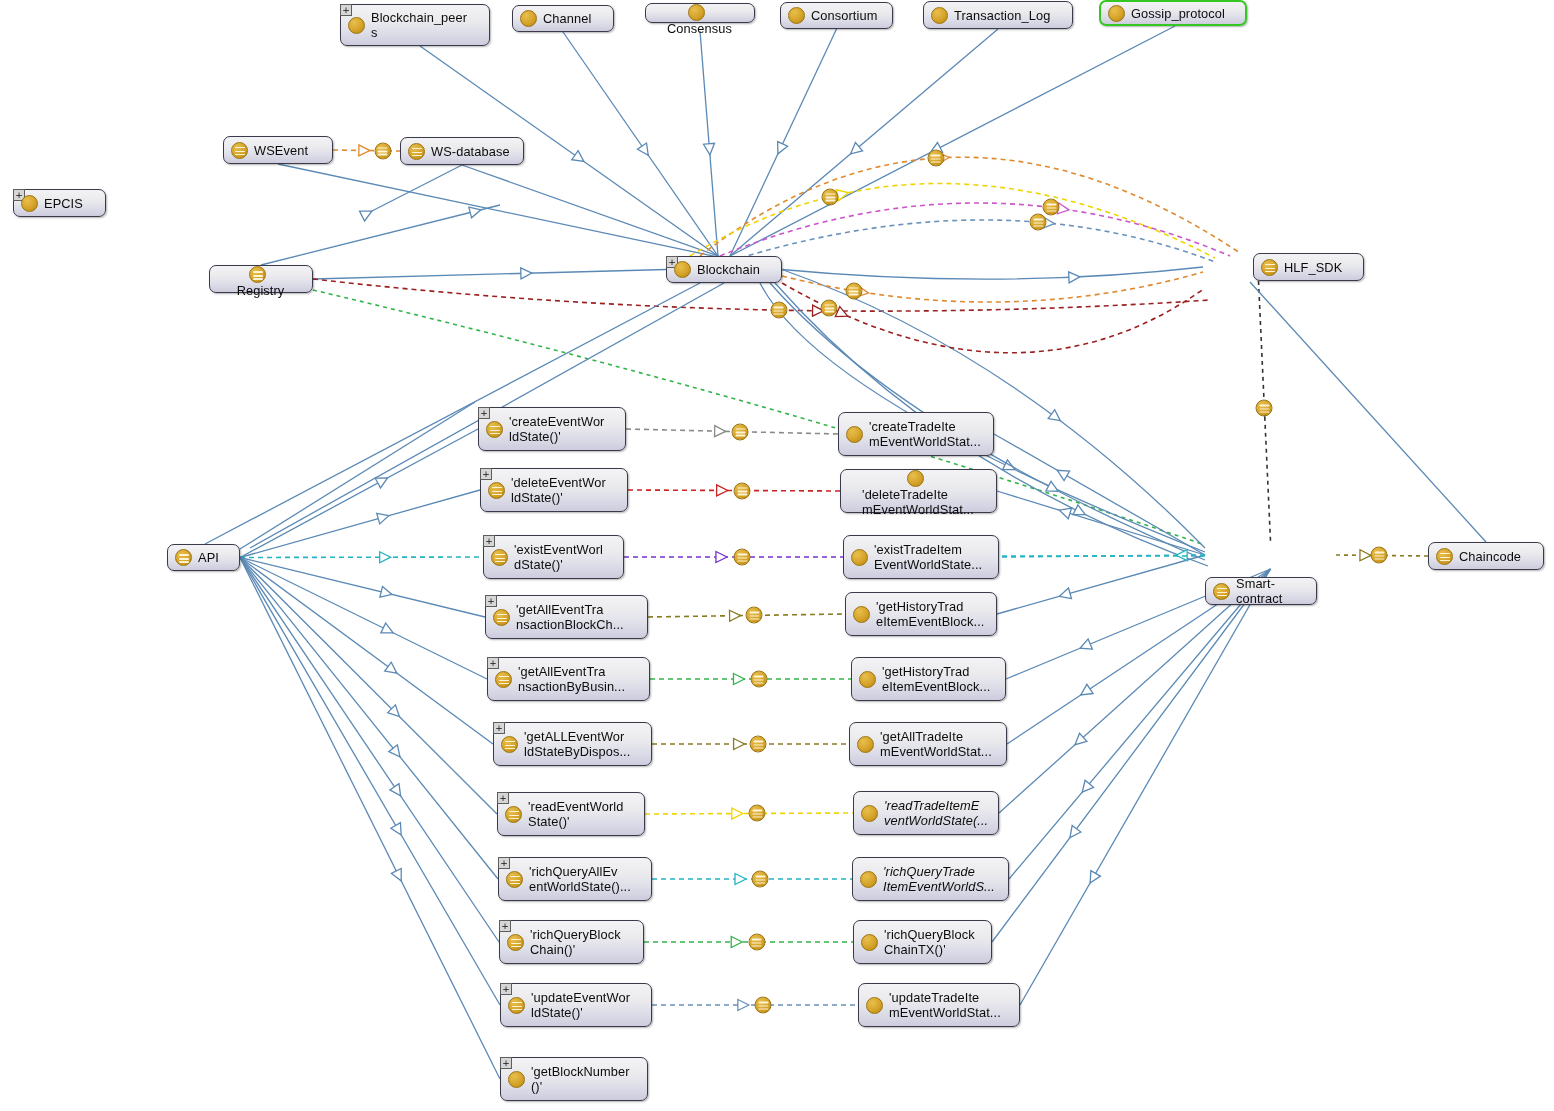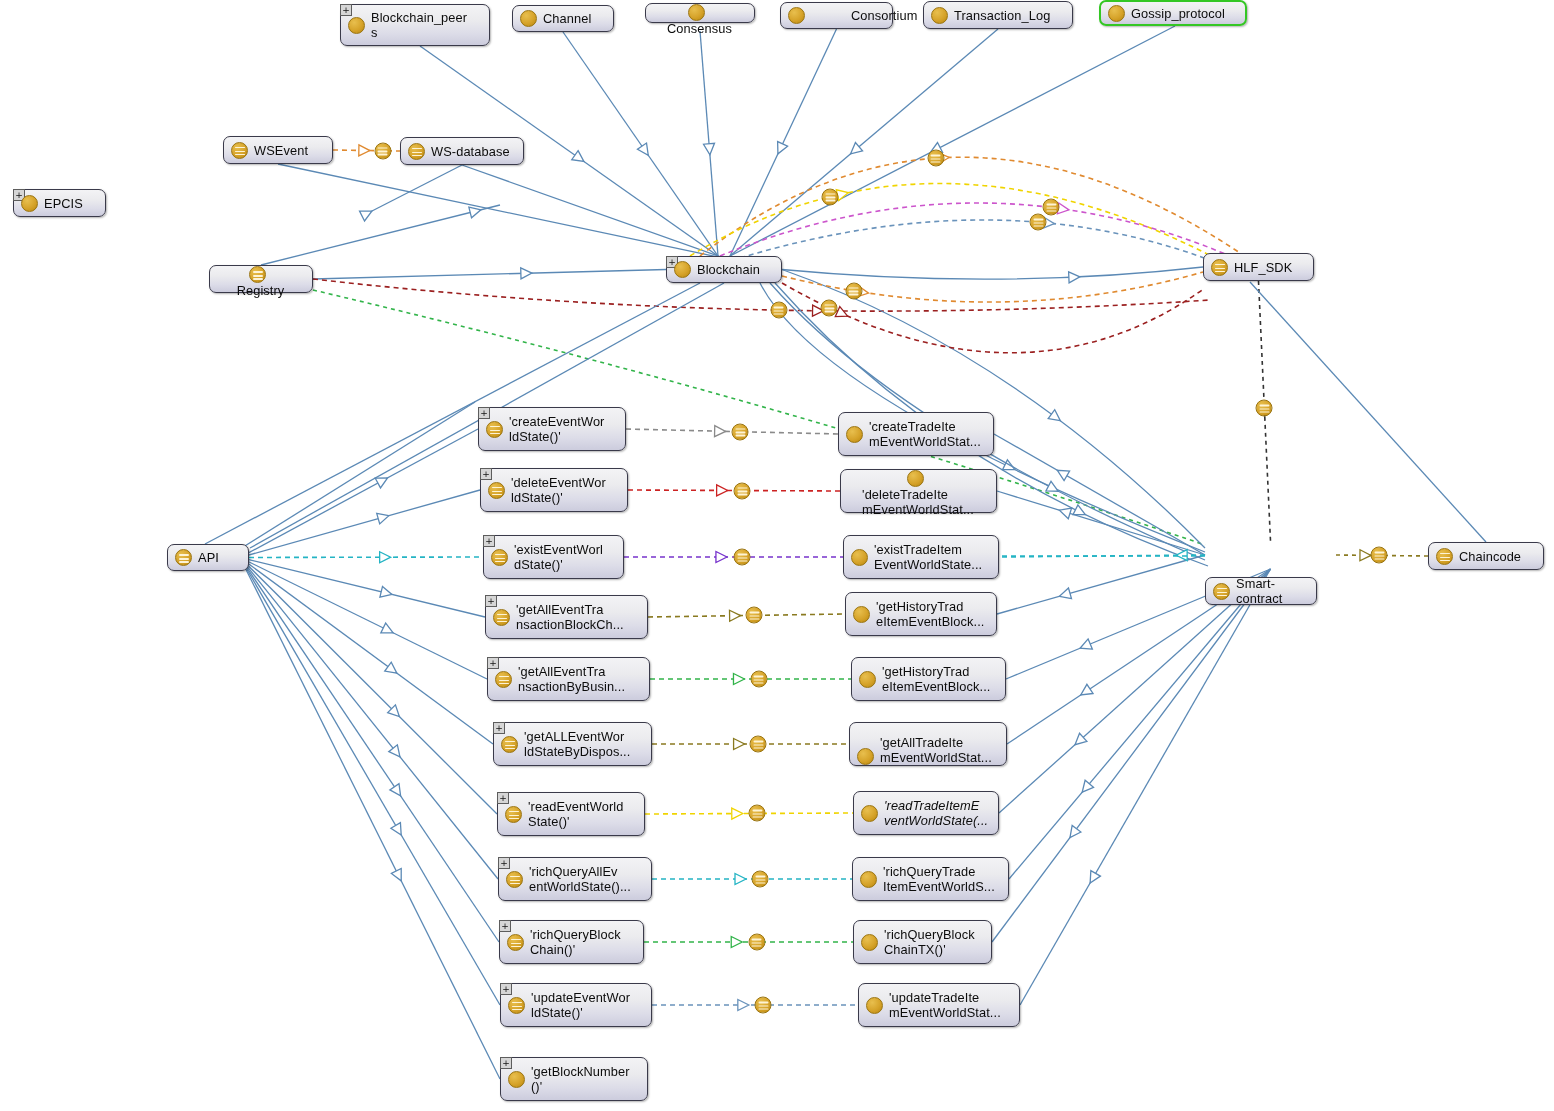--- a/index.html
+++ b/index.html
@@ -205,21 +205,21 @@
 s</span>
       </div>
       <div class="node" style="left: 512px; top: 5px; width: 102px; height: 27px; align-items: center;">
         <span class="ic ic-class"></span>
         <span class="lbl">Channel</span>
       </div>
       <div class="node" style="left: 645px; top: 3px; width: 110px; height: 20px; flex-direction: column;">
         <span class="ic ic-class"></span>
         <span class="lbl">Consensus</span>
       </div>
-      <div class="node" style="left: 780px; top: 2px; width: 113px; height: 27px; gap: 40px;">
+      <div class="node" style="left: 780px; top: 2px; width: 113px; height: 27px;">
         <span class="ic ic-class"></span>
         <span class="lbl">Consortium</span>
       </div>
       <div class="node" style="left: 923px; top: 1px; width: 150px; height: 28px;">
         <span class="ic ic-class"></span>
         <span class="lbl">Transaction_Log</span>
       </div>
       <div class="node selected" style="left: 1099px; top: 0px; width: 148px; height: 26px;">
         <span class="ic ic-class"></span>
         <span class="lbl">Gossip_protocol</span>
@@ -245,27 +245,27 @@
         <span class="ic ic-iface">
           <i></i>
         </span>
         <span class="lbl">Registry</span>
       </div>
       <div class="node" style="left: 666px; top: 256px; width: 116px; height: 27px;">
         <span class="plus">+</span>
         <span class="ic ic-class"></span>
         <span class="lbl">Blockchain</span>
       </div>
-      <div class="node" style="left: 1203px; top: 253px; width: 111px; height: 28px;">
+      <div class="node" style="left: 1253px; top: 253px; width: 111px; height: 28px;">
         <span class="ic ic-iface">
           <i></i>
         </span>
         <span class="lbl">HLF_SDK</span>
       </div>
-      <div class="node" style="left: 167px; top: 544px; width: 82px; height: 27px;">
+      <div class="node" style="left: 167px; top: 544px; width: 73px; height: 27px;">
         <span class="ic ic-iface">
           <i></i>
         </span>
         <span class="lbl">API</span>
       </div>
       <div class="node" style="left: 1205px; top: 541px; width: 112px; height: 28px; margin-top: 36px;">
         <span class="ic ic-iface">
           <i></i>
         </span>
         <span class="lbl">Smart-contract</span>
@@ -380,31 +380,31 @@
       <div class="node" style="left: 845px; top: 592px; width: 152px; height: 44px;">
         <span class="ic ic-class"></span>
         <span class="lbl">'getHistoryTrad
 eItemEventBlock...</span>
       </div>
       <div class="node" style="left: 851px; top: 657px; width: 155px; height: 44px;">
         <span class="ic ic-class"></span>
         <span class="lbl">'getHistoryTrad
 eItemEventBlock...</span>
       </div>
-      <div class="node" style="left: 849px; top: 722px; width: 158px; height: 44px; align-items: flex-end;">
+      <div class="node" style="left: 849px; top: 722px; width: 158px; height: 44px;">
         <span class="ic ic-class"></span>
         <span class="lbl">'getAllTradeIte
 mEventWorldStat...</span>
       </div>
       <div class="node" style="left: 853px; top: 791px; width: 146px; height: 44px; font-style: italic;">
         <span class="ic ic-class"></span>
         <span class="lbl">'readTradeItemE
 ventWorldState(...</span>
       </div>
-      <div class="node" style="left: 852px; top: 857px; width: 157px; height: 44px;">
+      <div class="node" style="left: 852px; top: 857px; width: 157px; height: 44px; font-style: italic;">
         <span class="ic ic-class"></span>
         <span class="lbl">'richQueryTrade
 ItemEventWorldS...</span>
       </div>
       <div class="node" style="left: 853px; top: 920px; width: 139px; height: 44px;">
         <span class="ic ic-class"></span>
         <span class="lbl">'richQueryBlock
 ChainTX()'</span>
       </div>
       <div class="node" style="left: 858px; top: 983px; width: 162px; height: 44px;">

